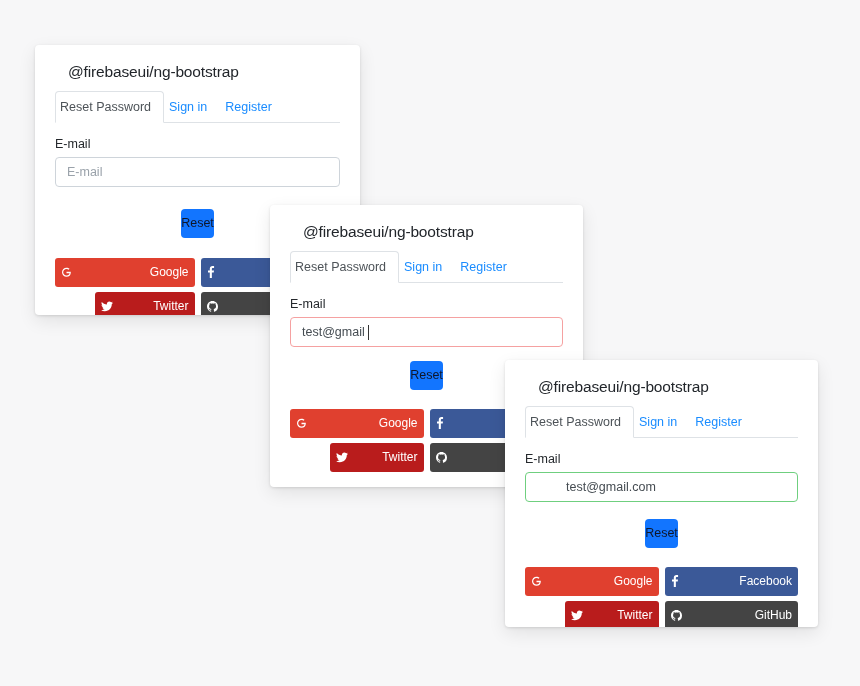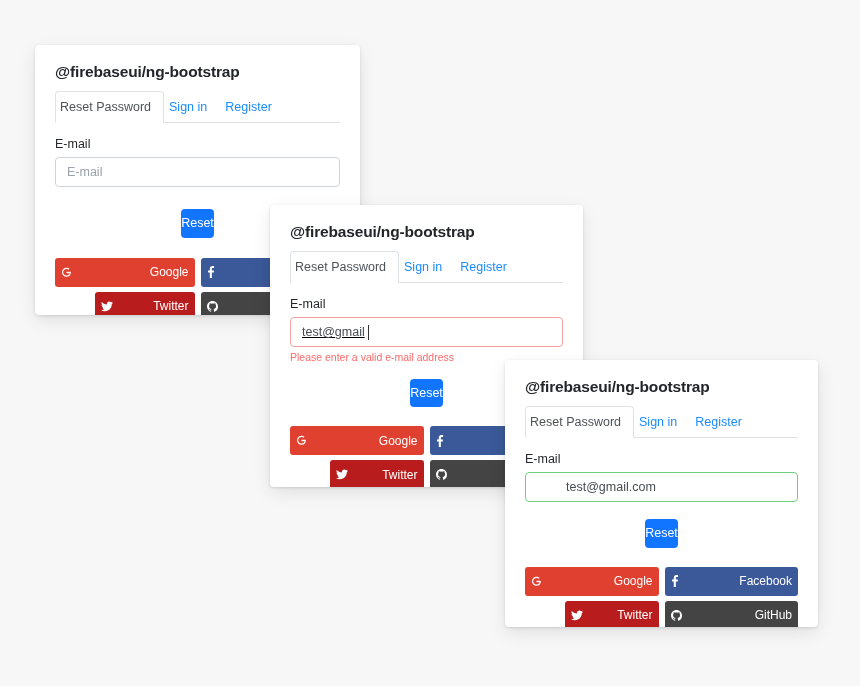--- a/index.html
+++ b/index.html
@@ -30,23 +30,23 @@
     box-shadow: 0 1px 3px rgba(0,0,0,.12), 0 6px 18px rgba(0,0,0,.09);
     box-sizing: border-box;
     padding: 18px 20px 20px 20px;
   }
   .card-1 { left: 35px;  top: 45px;  width: 325px; height: 270px; z-index: 1; }
   .card-2 { left: 270px; top: 205px; width: 313px; height: 282px; z-index: 2; }
   .card-3 { left: 505px; top: 360px; width: 313px; height: 267px; z-index: 3; }
 
   .card-title {
     font-size: 15.5px;
-    font-weight: bold;
+    font-weight: normal;
     color: #22262b;
-    margin: 0 0 10px 0;
+    margin: 0 0 10px 13px;
     letter-spacing: -.15px;
   }
 
   
   .tabs {
     display: flex;
     align-items: flex-end;
     border-bottom: 1px solid #dee2e6;
     margin-bottom: 14px;
   }
@@ -106,21 +106,21 @@
     line-height: 1.3;
   }
 
   .reset-row {
     display: flex;
     justify-content: center;
   }
   .btn-reset {
     background: #1275ff;
     border: none;
-    color: #ffffff;
+    color: #0f172a;
     font-size: 12.5px;
     font-family: "Liberation Sans", sans-serif;
     font-weight: normal;
     padding: 6px 0;
     border-radius: 4px;
     cursor: pointer;
     line-height: 1.3;
   }
 
   
@@ -212,25 +212,24 @@
   <div class="card card-2 clip">
     <div class="card-title">@firebaseui/ng-bootstrap</div>
 
     <div class="tabs">
       <div class="tab active">Reset Password</div>
       <div class="tab">Sign in</div>
       <div class="tab">Register</div>
     </div>
 
     <label class="field-label">E-mail</label>
-    <div style="position:relative;text-decoration:underline;">
+    <div style="position:relative;">
       <input class="text-input is-invalid" type="text" placeholder="E-mail" value="test@gmail" style="">
       <span class="caret" style="left:78px;top:8px;"></span>
     </div>
-    <div class="error-text">Please enter a valid e-mail address</div>
 
     <div class="reset-row" style="margin-top:14px;margin-bottom:19px;">
       <button class="btn-reset">Reset</button>
     </div>
 
     <div class="social-grid">
       <button class="social-btn sb-google">
         <span>
           <svg width="11" height="11" viewBox="0 0 24 24" fill="#fff">
               <path d="M12 11v2.8h6.6c-.3 1.7-2 5-6.6 5-4 0-7.2-3.3-7.2-7.3S8 4.2 12 4.2c2.2 0 3.7.9 4.6 1.8l2.1-2C17.2 2.6 14.8 1.6 12 1.6 6.6 1.6 2.2 6 2.2 11.5S6.6 21.4 12 21.4c5.7 0 9.4-4 9.4-9.6 0-.6-.1-1.1-.2-1.6H12z"></path>

